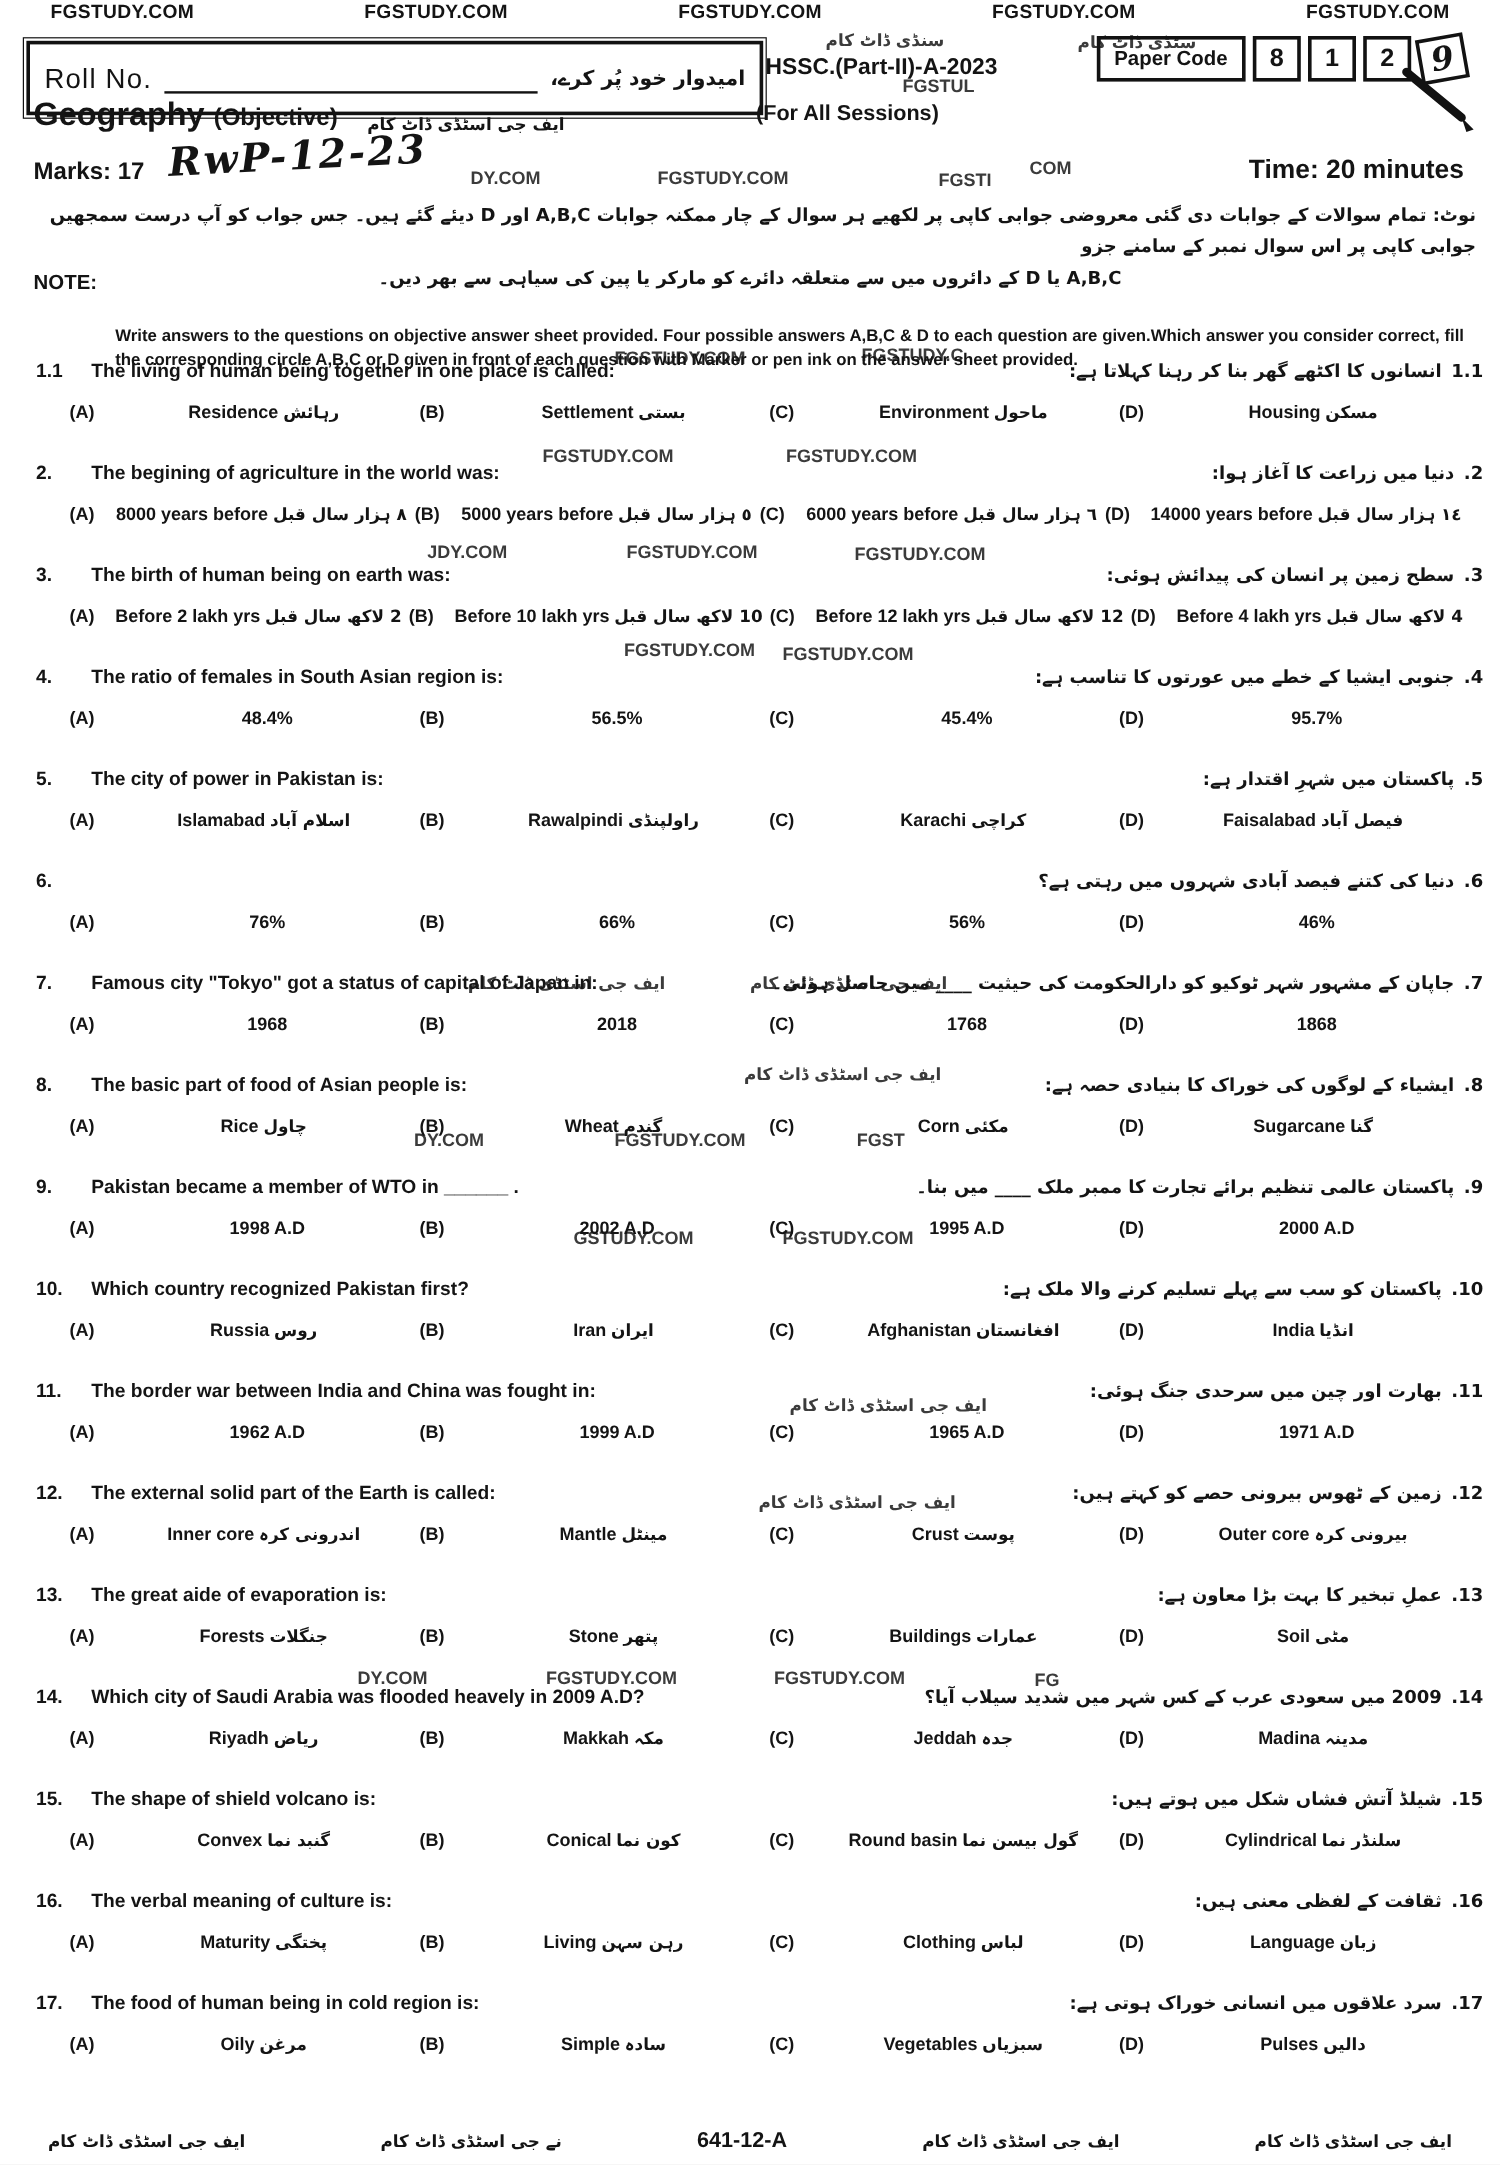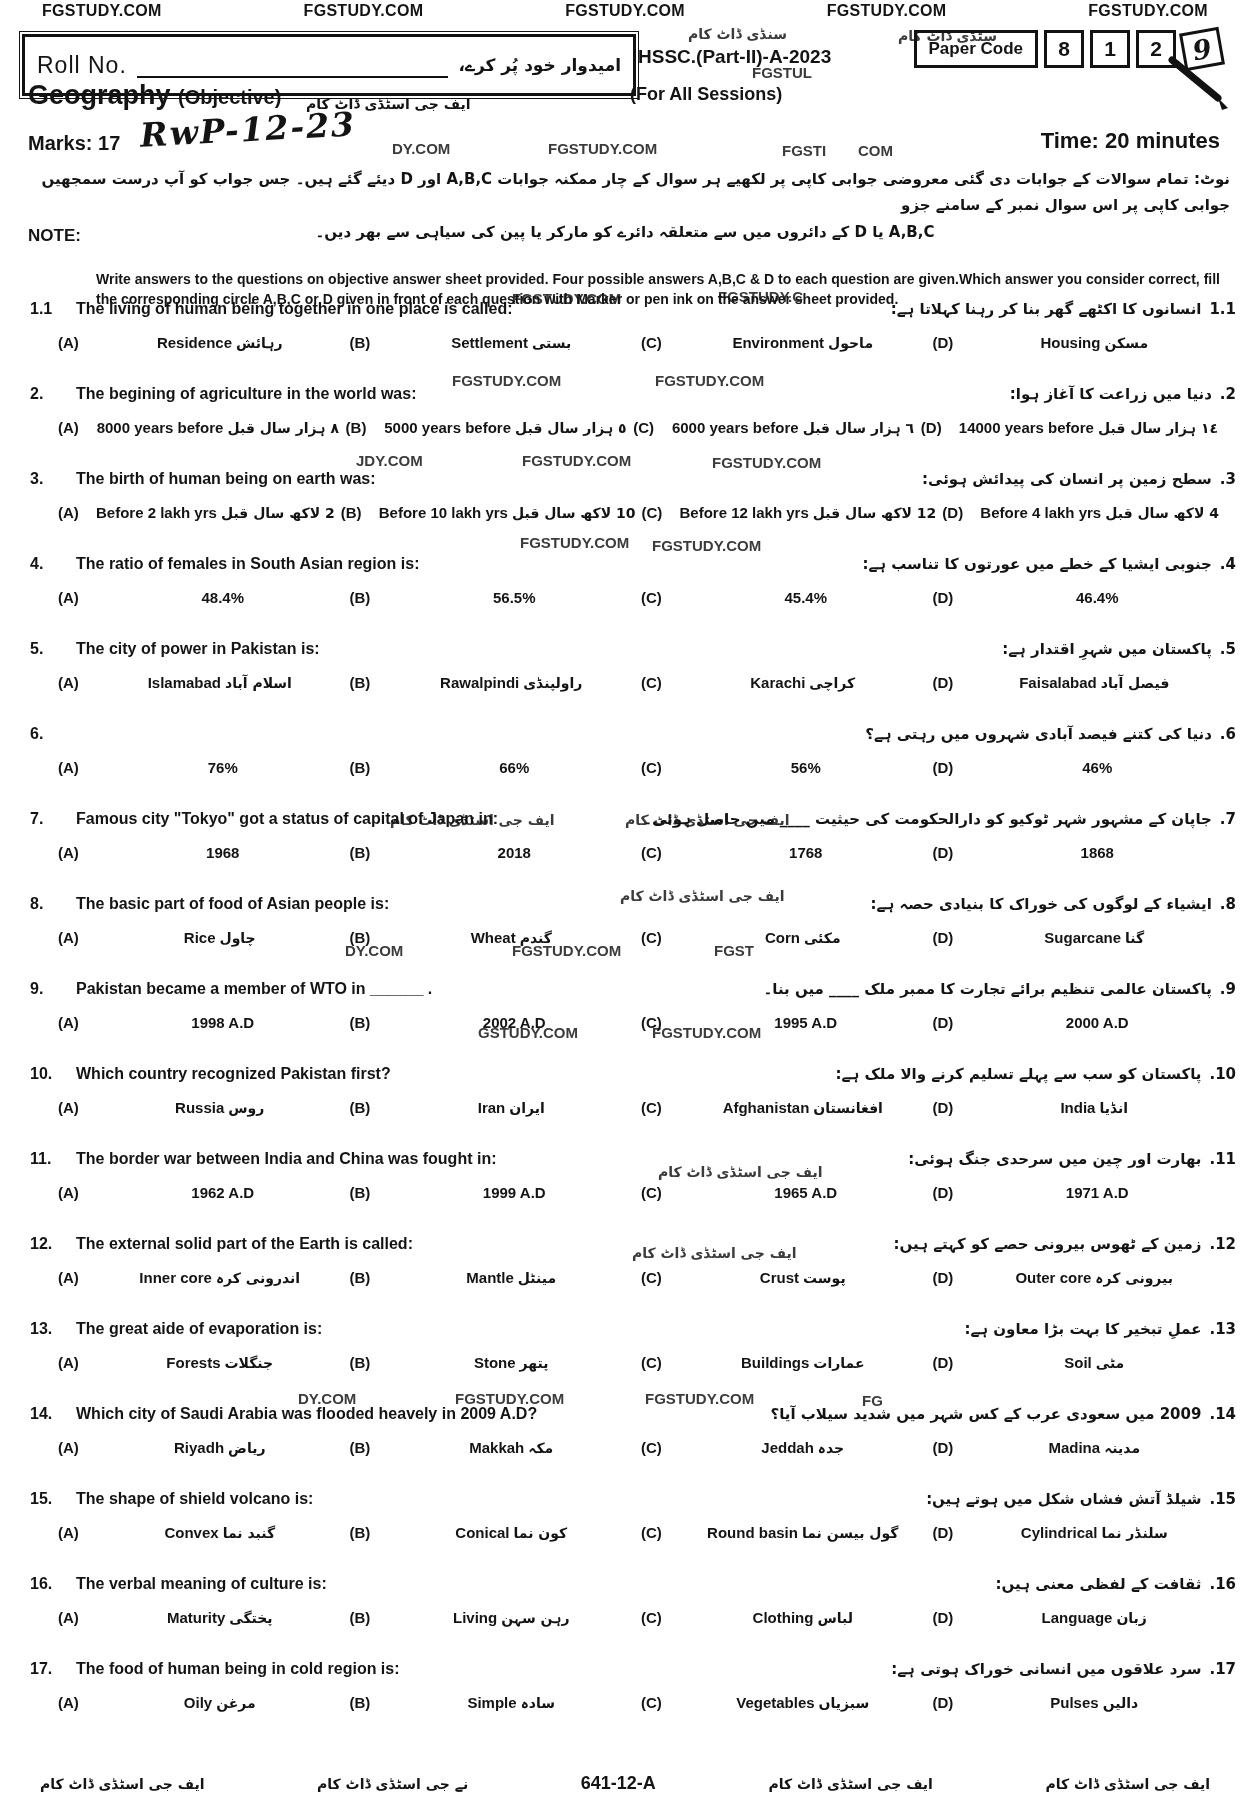--- a/index.html
+++ b/index.html
@@ -93,21 +93,21 @@
     <span>FGSTUDY.COM</span>
   </div>
 
   <div id="wm-layer">
       <span class="wm wm-ur ur" dir="rtl" style="left: 688px; top: 26px;">سنڈی ڈاٹ کام</span>
       <span class="wm wm-ur ur" dir="rtl" style="left: 898px; top: 28px;">سٹڈی ڈاٹ کام</span>
       <span class="wm" style="left: 752px; top: 64px;">FGSTUL</span>
       <span class="wm" style="left: 392px; top: 140px;">DY.COM</span>
       <span class="wm" style="left: 548px; top: 140px;">FGSTUDY.COM</span>
       <span class="wm" style="left: 782px; top: 142px;">FGSTI</span>
-      <span class="wm" style="left: 858px; top: 142px;">COM</span>
+      <span class="wm" style="left: 858px; top: 132px;">COM</span>
       <span class="wm" style="left: 512px; top: 290px;">FGSTUDY.COM</span>
       <span class="wm" style="left: 718px; top: 288px;">FGSTUDY.C</span>
       <span class="wm" style="left: 452px; top: 372px;">FGSTUDY.COM</span>
       <span class="wm" style="left: 655px; top: 372px;">FGSTUDY.COM</span>
       <span class="wm" style="left: 356px; top: 452px;">JDY.COM</span>
       <span class="wm" style="left: 522px; top: 452px;">FGSTUDY.COM</span>
       <span class="wm" style="left: 712px; top: 454px;">FGSTUDY.COM</span>
       <span class="wm" style="left: 520px; top: 534px;">FGSTUDY.COM</span>
       <span class="wm" style="left: 652px; top: 537px;">FGSTUDY.COM</span>
       <span class="wm wm-ur ur" dir="rtl" style="left: 390px; top: 812px;">ایف جی اسٹڈی ڈاٹ کام</span>
@@ -274,21 +274,21 @@
           <span class="opt">
             <span class="opt-label">(B)</span>
             <span class="opt-body"><span class="opt-en">56.5%</span></span>
           </span>
           <span class="opt">
             <span class="opt-label">(C)</span>
             <span class="opt-body"><span class="opt-en">45.4%</span></span>
           </span>
           <span class="opt">
             <span class="opt-label">(D)</span>
-            <span class="opt-body"><span class="opt-en">46.4%</span></span>
+            <span class="opt-body"><span class="opt-en">95.7%</span></span>
           </span>
         </div>
       </div>
       <div class="q">
         <div class="q-head">
           <span class="q-no">5.</span>
           <span class="q-en">The city of power in Pakistan is:</span>
           <span class="q-fill"></span>
           <span class="q-ur-wrap">
             <span class="q-ur ur" dir="rtl">پاکستان میں شہرِ اقتدار ہے:</span>

